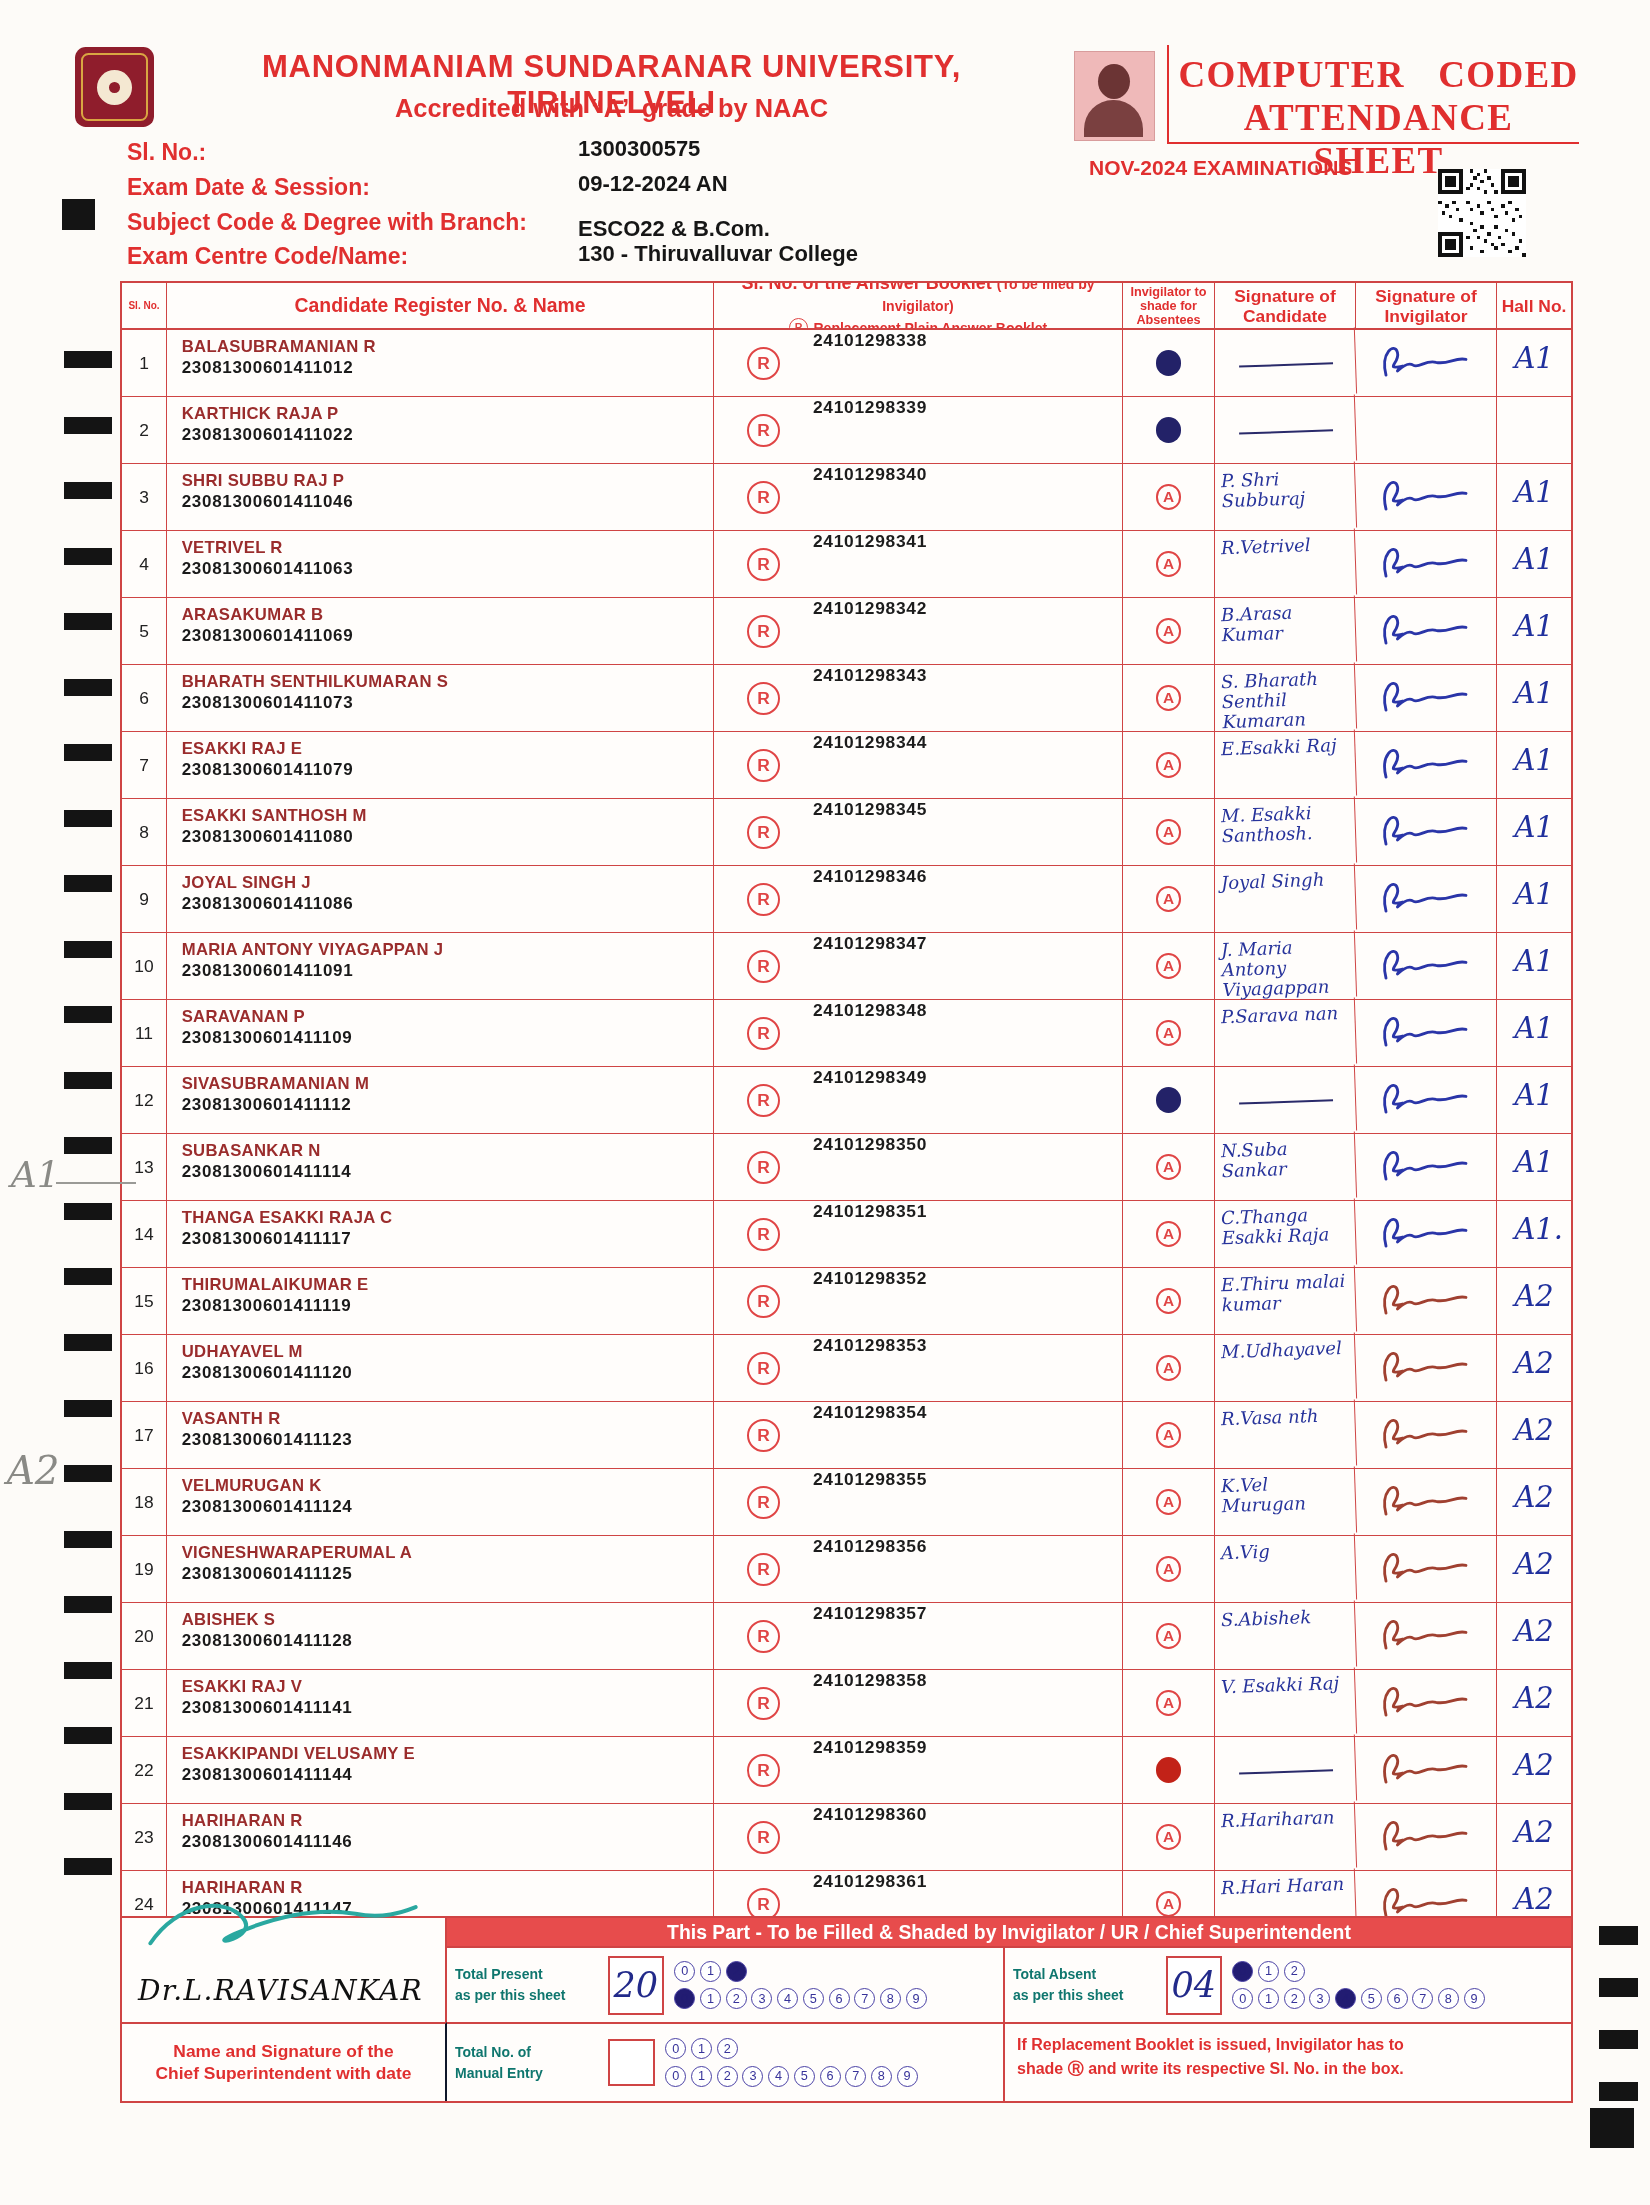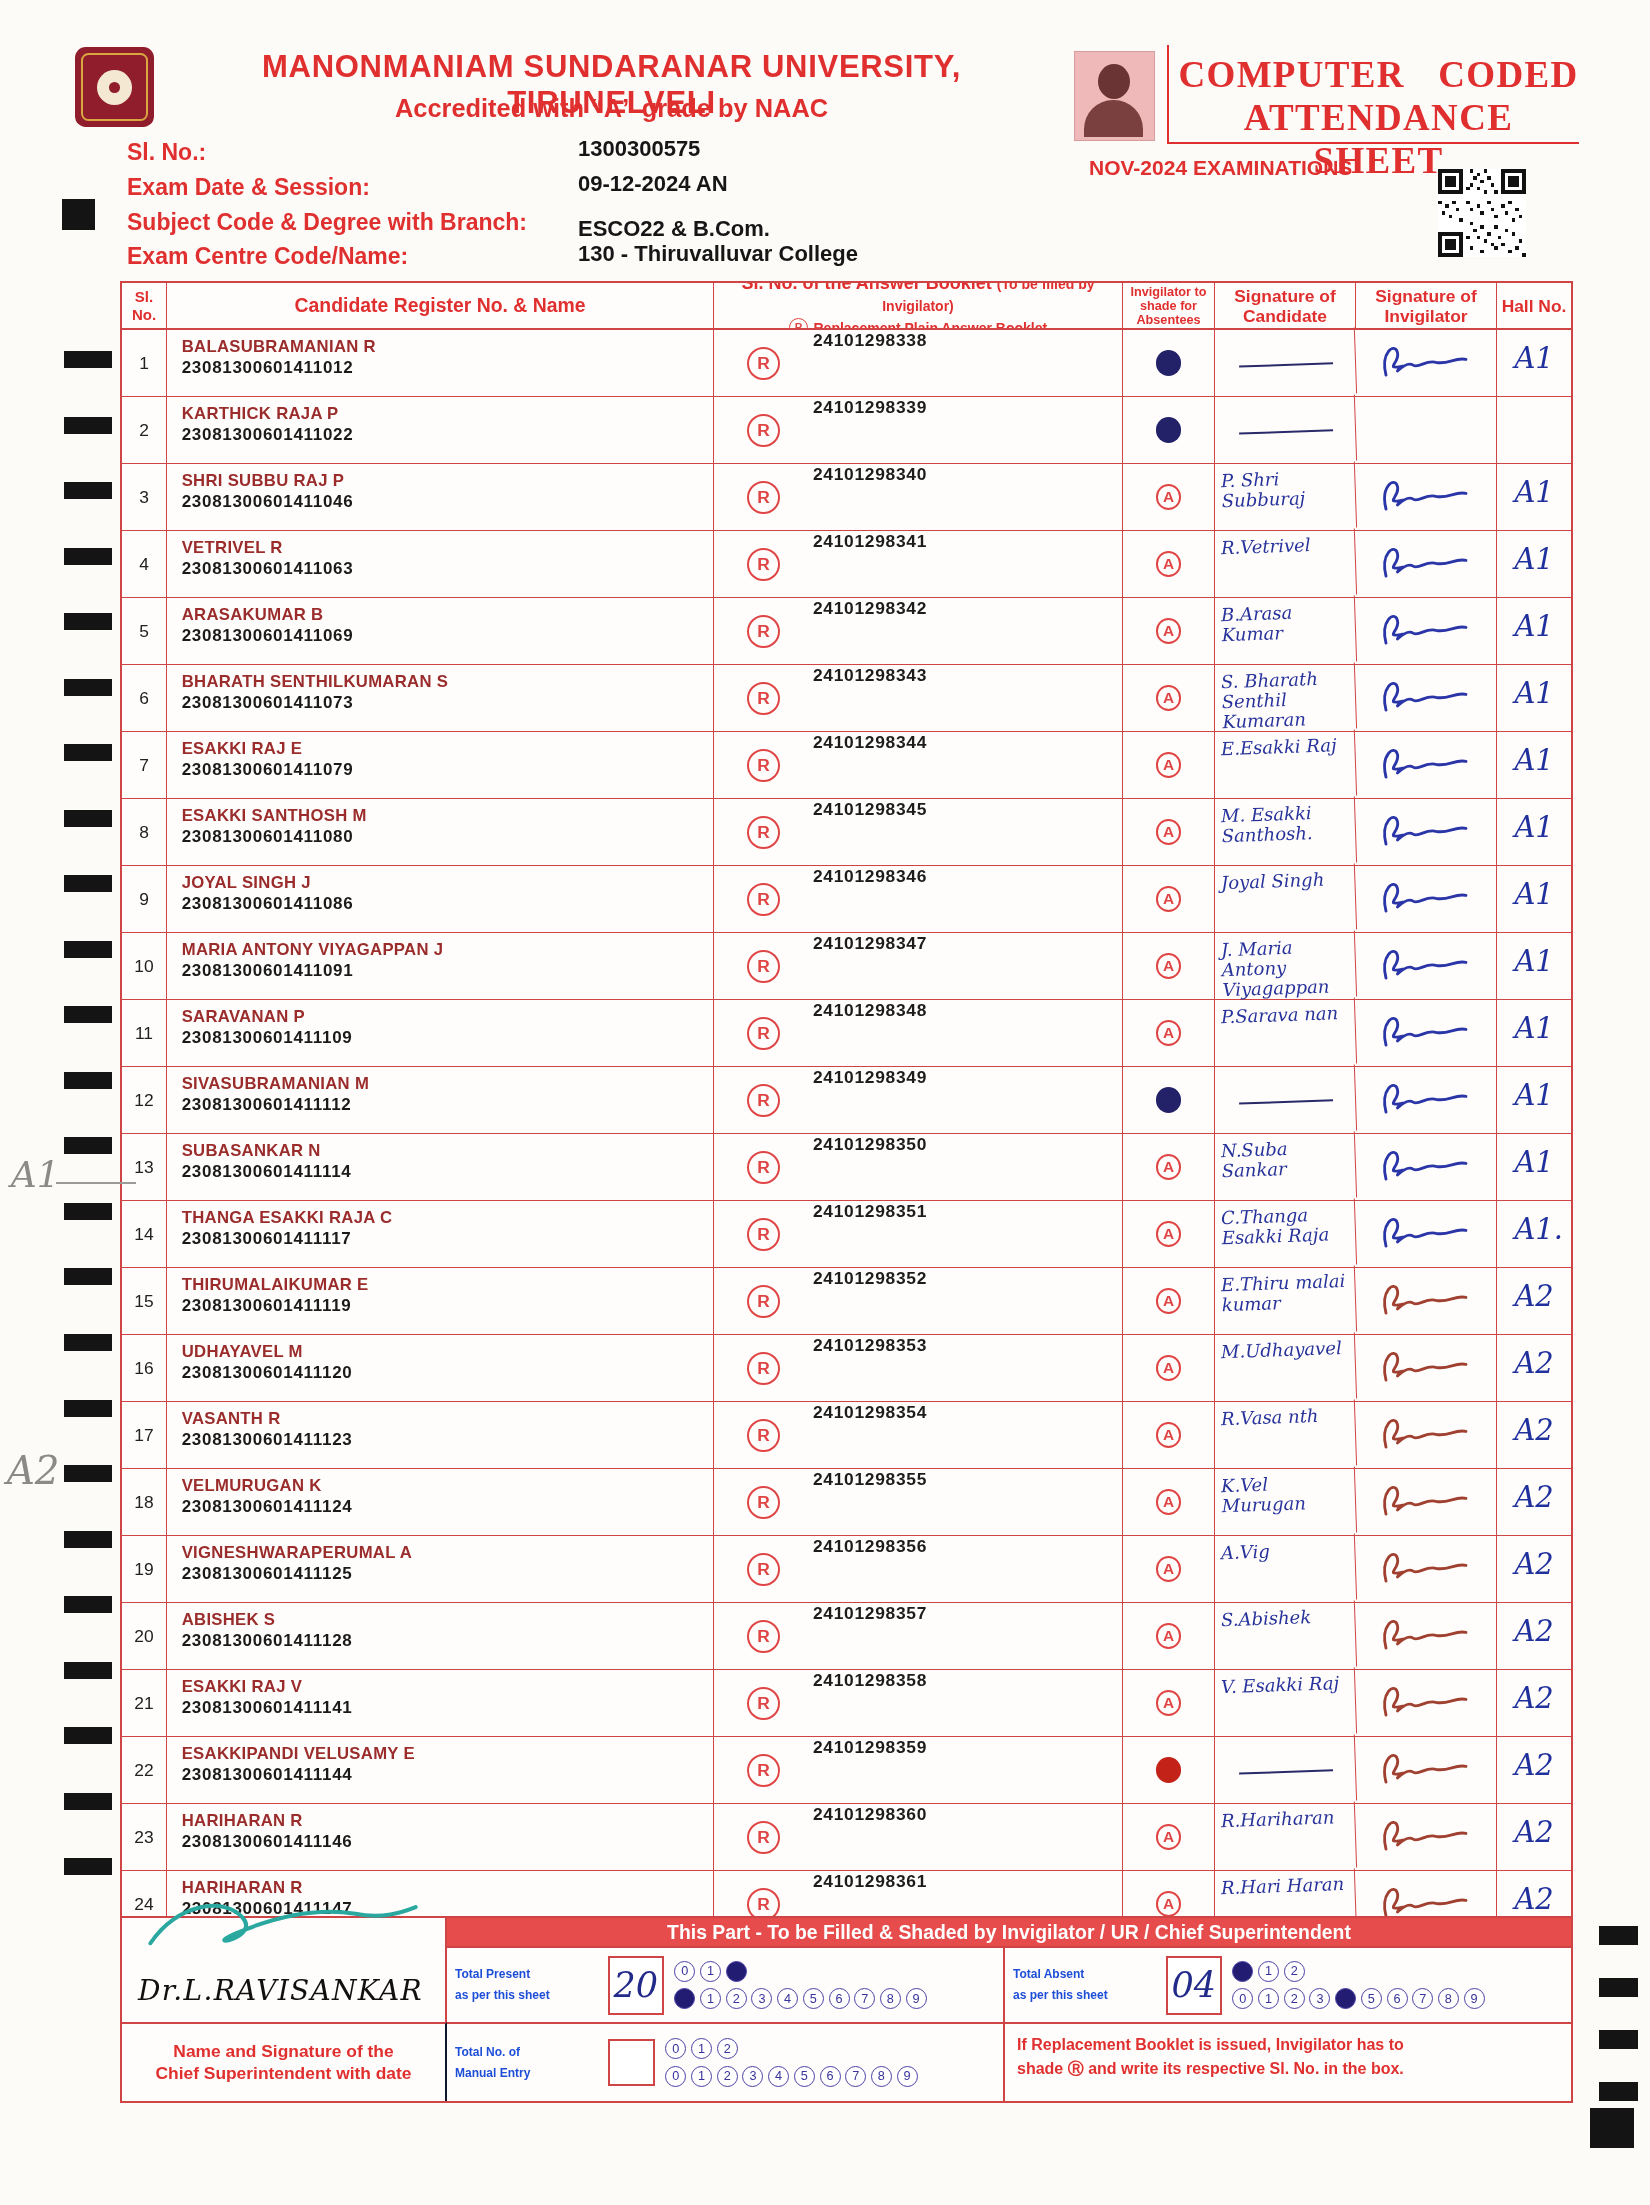--- a/index.html
+++ b/index.html
@@ -35,21 +35,21 @@
   .cell{box-sizing:border-box;border-right:1.3px solid #cf4444;overflow:hidden;}
   .c-sl{width:45px;display:flex;align-items:center;justify-content:center;font-size:17.4px;color:#222;}
   .c-name{width:547px;padding:6.7px 0 0 14.7px;}
   .c-book{width:409px;display:flex;}
   .c-abs{width:92px;display:flex;align-items:center;justify-content:center;}
   .c-sc{width:141px;}
   .c-si{width:141px;display:flex;align-items:center;justify-content:center;}
   .c-hall{flex:1;border-right:none;padding:10.7px 0 0 17.4px;font-size:29px;color:#20309d;}
   .hcell{display:flex;flex-direction:column;align-items:center;justify-content:center;
          text-align:center;color:#e02f2f;font-weight:bold;}
-  .h-sl{font-size:15px;line-height:18px;}
+  .h-sl{font-size:10px;line-height:18px;}
   .h-name{font-size:19.4px;}
   .h-book{font-size:18px;line-height:21px;padding:0 5.3px;}
   .h-book .small{font-size:14px;font-weight:bold;}
   .h-abs{font-size:12.7px;line-height:14px;padding:0 2.7px;}
   .h-sig{font-size:17.4px;line-height:20px;}
   .h-hall{font-size:17.4px;line-height:20px;}
   .cand-name{font-size:16.7px;font-weight:bold;color:#9a2c2c;letter-spacing:0.3px;}
   .reg-no{font-size:17px;font-weight:bold;color:#1a1a1a;margin-top:1.3px;letter-spacing:0.7px;}
   .r-wrap{width:99px;display:flex;align-items:center;justify-content:center;}
   .r-circle{width:29px;height:29px;border:2px solid #e04545;border-radius:50%;
@@ -77,21 +77,21 @@
   .f-sign{grid-column:1;grid-row:1/3;border-right:2px solid #cf4444;position:relative;overflow:visible;}
   .f-present{grid-column:2;grid-row:2;border-right:2px solid #cf4444;}
   .f-absent{grid-column:3;grid-row:2;}
   .f-suplabel{grid-column:1;grid-row:3;border-right:2px solid #0f172a;border-top:2px solid #cf4444;
               display:flex;flex-direction:column;align-items:center;justify-content:center;
               color:#e02f2f;font-weight:bold;font-size:17.4px;line-height:21.4px;text-align:center;}
   .f-manual{grid-column:2;grid-row:3;border-right:2px solid #cf4444;border-top:2px solid #cf4444;}
   .f-note{grid-column:3;grid-row:3;border-top:2px solid #cf4444;padding:9.4px 12px;
           color:#e02f2f;font-weight:bold;font-size:16px;line-height:24px;}
   .count-cell{display:flex;align-items:center;gap:10.7px;padding:5.3px 8px;box-sizing:border-box;}
-  .count-label{width:142px;color:#1d4ed8;font-weight:bold;font-size:12px;line-height:21px;}
+  .count-label{width:142px;color:#0f766e;font-weight:bold;font-size:14px;line-height:21px;}
   .count-box{width:52px;height:55px;border:2px solid #cf4444;display:flex;align-items:center;
              justify-content:center;font-size:35px;color:#222a8a;background:#fff;}
   .bub-rows{display:flex;flex-direction:column;gap:6.7px;}
   .bub-row{display:flex;gap:4.7px;}
   .bubble{width:21px;height:21px;border:1.3px solid #4a41a5;border-radius:50%;box-sizing:border-box;
           display:flex;align-items:center;justify-content:center;font-size:12.7px;color:#37339a;background:#fff;}
   .bubble.filled{background:#221c72;color:#221c72;}
   .scribble{position:absolute;left:14.7px;top:-27px;}
   .sup-name{position:absolute;left:16px;top:56px;font-size:28px;color:#101010;letter-spacing:1.3px;}
   

